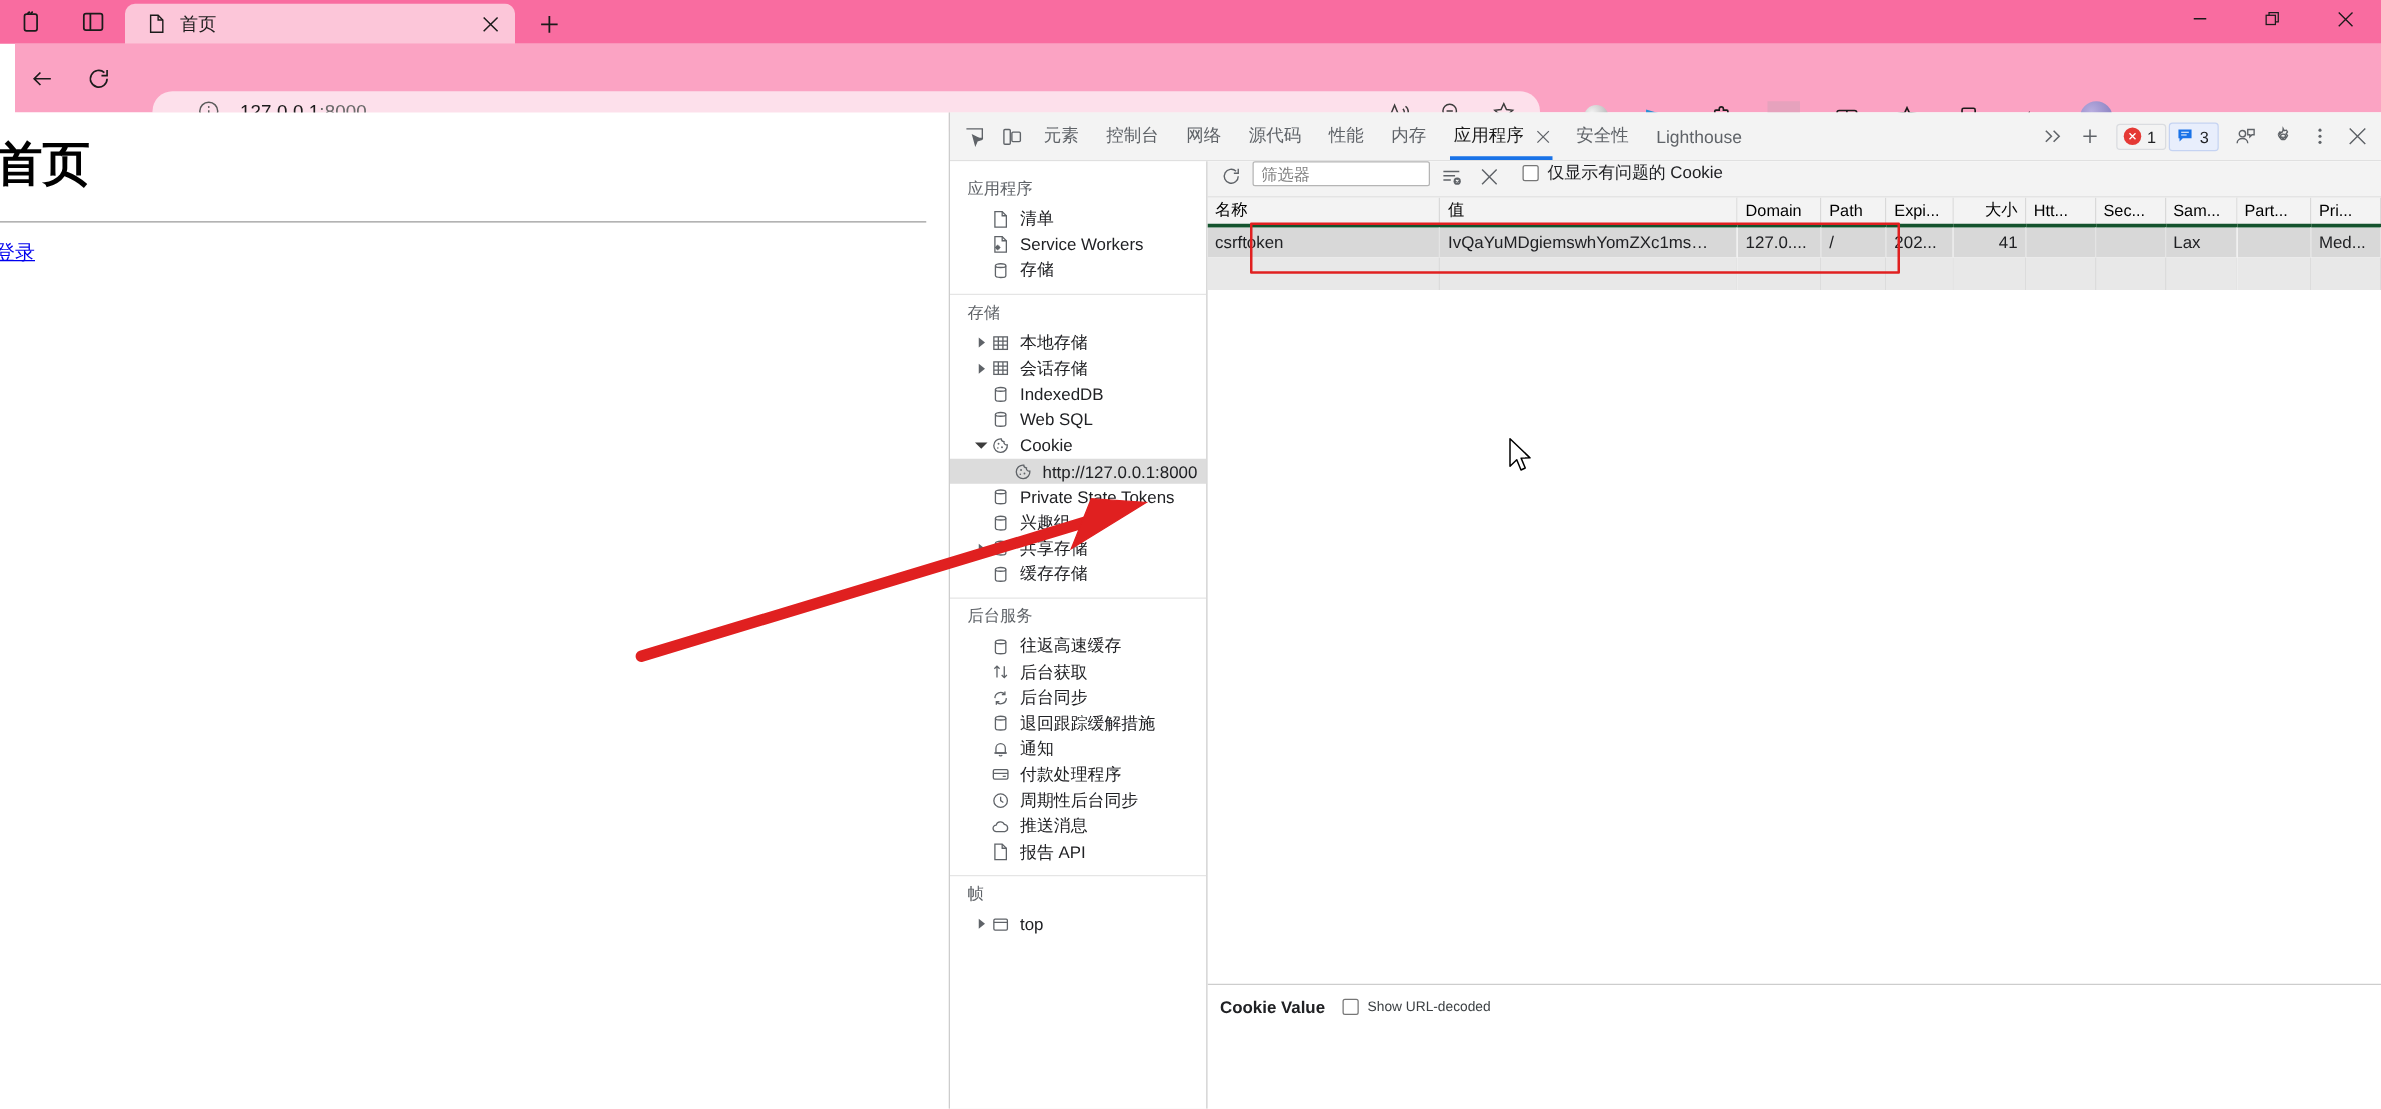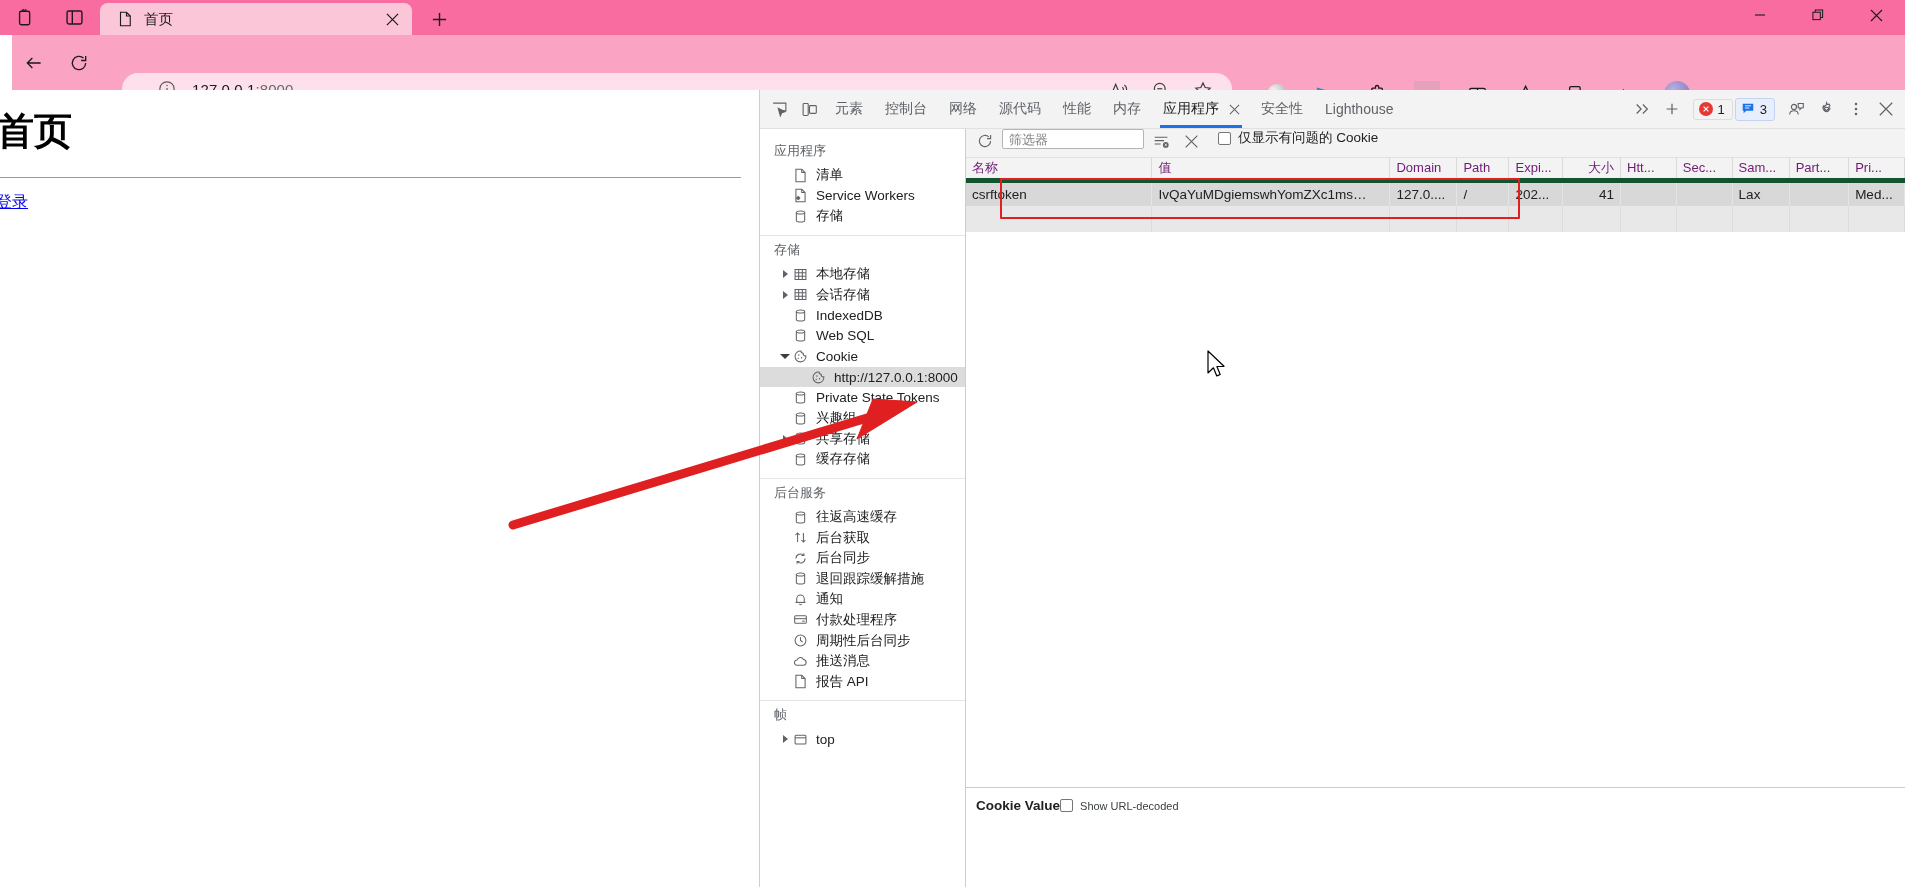--- a/index.html
+++ b/index.html
@@ -196,41 +196,41 @@
     font-size: 13.5px; color: #202124;
   }
   .cbox {
     width: 13px; height: 13px; border: 1px solid #767676;
     border-radius: 2px; background: #fff; flex: none;
   }
 
   .grid-wrap { flex: 1; overflow: hidden; position: relative; }
   table.cookies { border-collapse: collapse; width: 100%; table-layout: fixed; }
   table.cookies th {
-    font-size: 13px; font-weight: normal; color: #701a75;
+    font-size: 13px; font-weight: normal; color: #000000;
     text-align: left; height: 22px; padding: 0 6px;
     background: #f3f3f3; border-right: 1px solid #d9d9d9;
-    border-bottom: 5px solid #14532d; white-space: nowrap;
+    border-bottom: 3px solid #14532d; white-space: nowrap;
     overflow: hidden; text-overflow: ellipsis;
   }
   table.cookies th.num { text-align: right; }
   table.cookies td {
     font-size: 13.5px; color: #202124; height: 26px; padding: 0 6px;
     border-right: 1px solid #e4e4e4; white-space: nowrap;
     overflow: hidden; text-overflow: ellipsis;
   }
   table.cookies td.num { text-align: right; }
   tr.datarow { background: #d8d8d8; }
   tr.emptyrow td { background: #e8e8e8; height: 26px; border-right-color: #dcdcdc; }
 
   .cookie-value-panel {
     flex: none; border-top: 1px solid #cdcdcd; background: #fff;
     padding: 10px 10px 10px 10px; height: 100px;
   }
-  .cvp-head { display: flex; }
+  .cvp-head { display: flex; gap: 14px; }
   .cvp-title { font-size: 13.5px; font-weight: bold; color: #202124; }
   .cvp-check { display: flex; align-items: center; gap: 7px; font-size: 11px; color: #3c4043; }
   .cvp-body {
     margin-top: 11px; font-size: 13.5px; color: #202124;
     word-break: break-all;
   }
 
   
   .anno { position: absolute; pointer-events: none; }
   .anno-rect {

